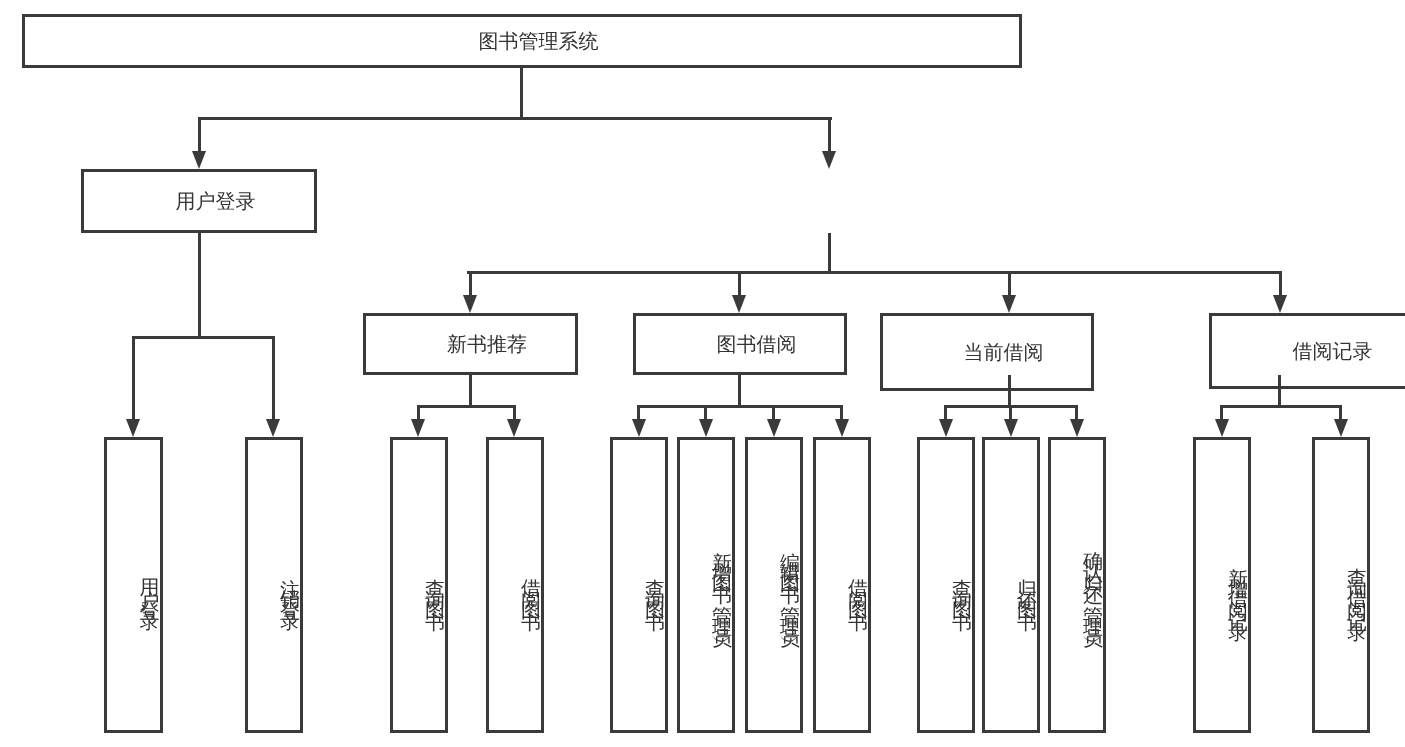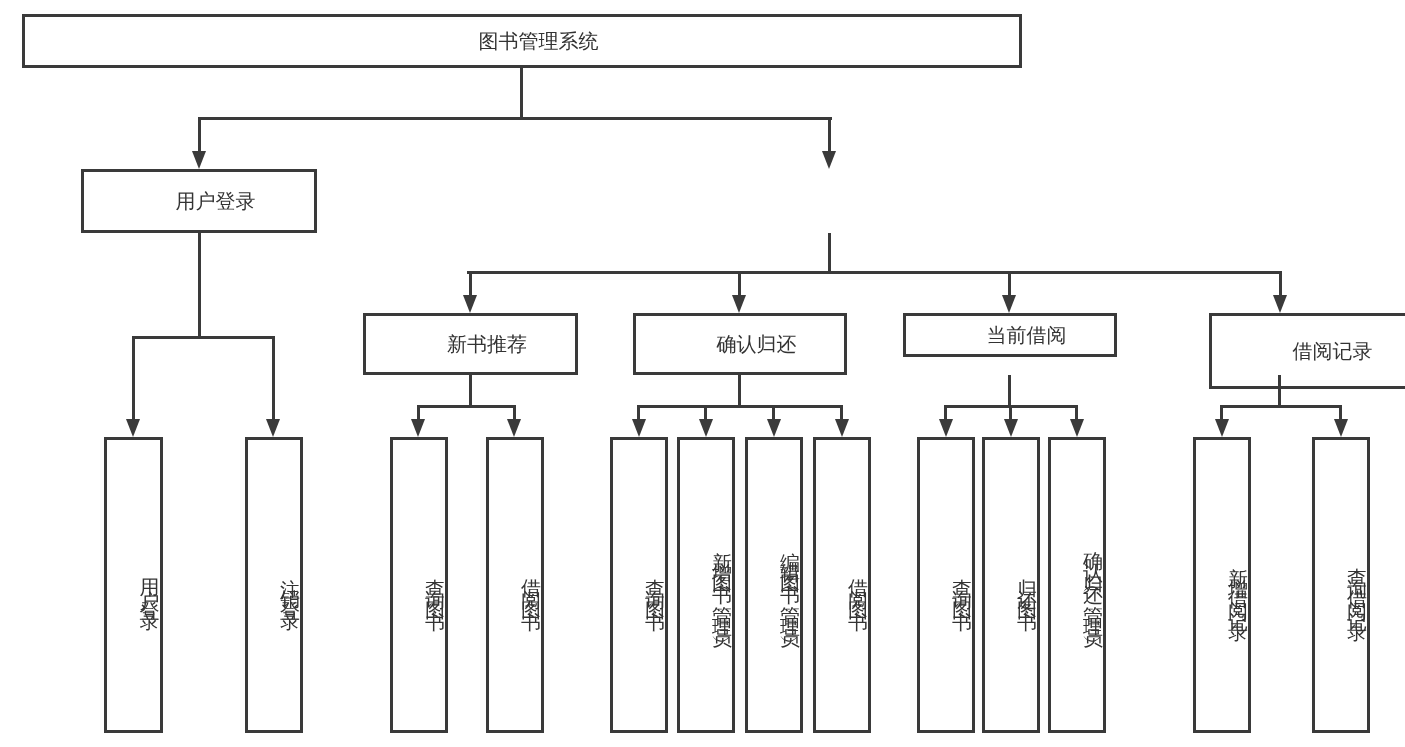--- a/index.html
+++ b/index.html
@@ -81,23 +81,23 @@
   <div class="v" style="left:1279px;top:271px;height:26px"></div>
   <div class="ar" style="left:463px;top:295px"></div>
   <div class="ar" style="left:732px;top:295px"></div>
   <div class="ar" style="left:1002px;top:295px"></div>
   <div class="ar" style="left:1273px;top:295px"></div>
 
   <div class="node" style="left:363px;top:313px;width:215px;height:62px">
     <span>新书推荐</span>
   </div>
   <div class="node" style="left:633px;top:313px;width:214px;height:62px">
-    <span>确认归还</span>
+    <span>图书借阅</span>
   </div>
-  <div class="node" style="left:903px;top:313px;width:214px;height:44px">
+  <div class="node" style="left:880px;top:313px;width:214px;height:78px">
     <span>当前借阅</span>
   </div>
   <div class="node" style="left:1209px;top:313px;width:214px;height:76px">
     <span>借阅记录</span>
   </div>
 
   <div class="v" style="left:469px;top:375px;height:33px"></div>
   <div class="h" style="left:417px;top:405px;width:99px"></div>
   <div class="v" style="left:417px;top:405px;height:16px"></div>
   <div class="v" style="left:513px;top:405px;height:16px"></div>

